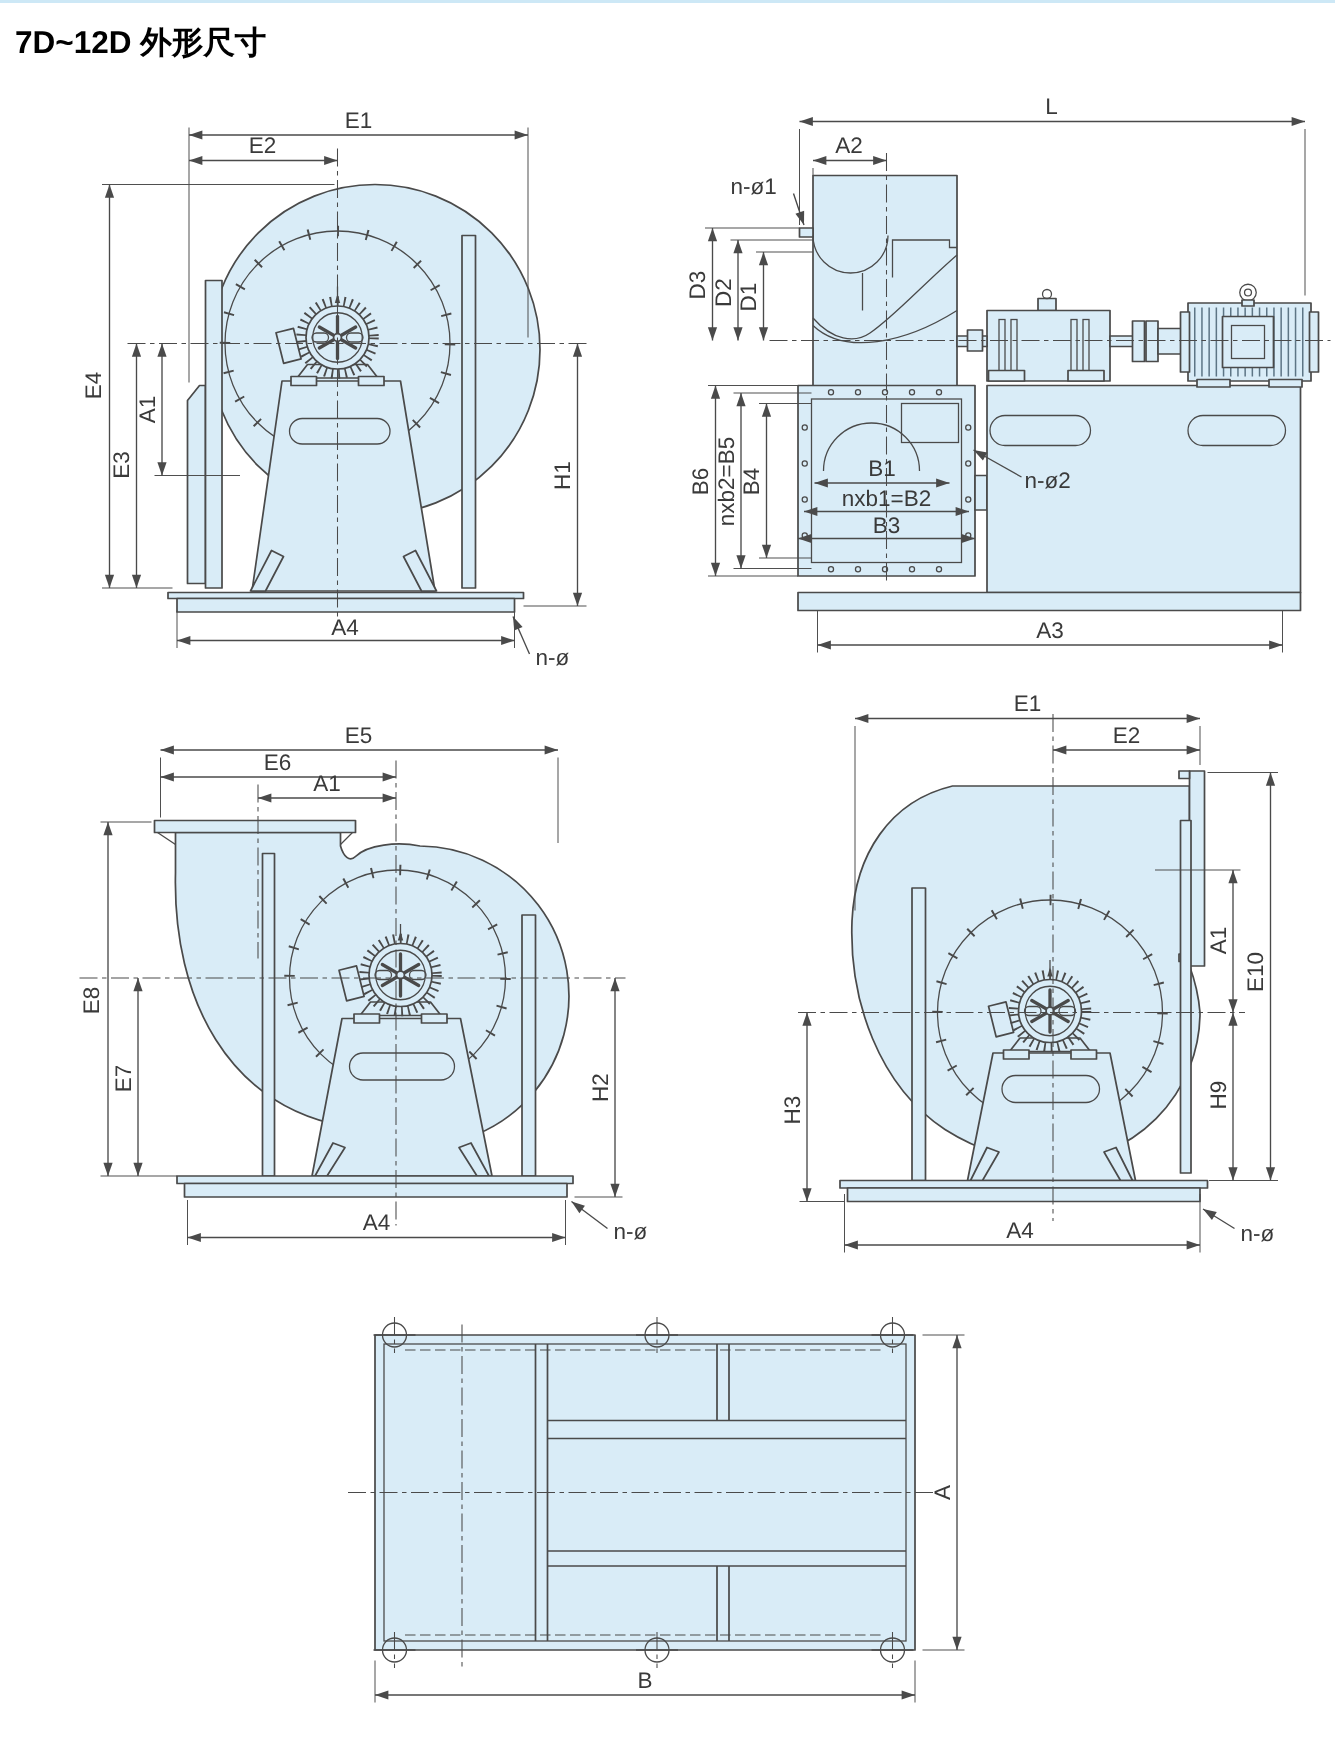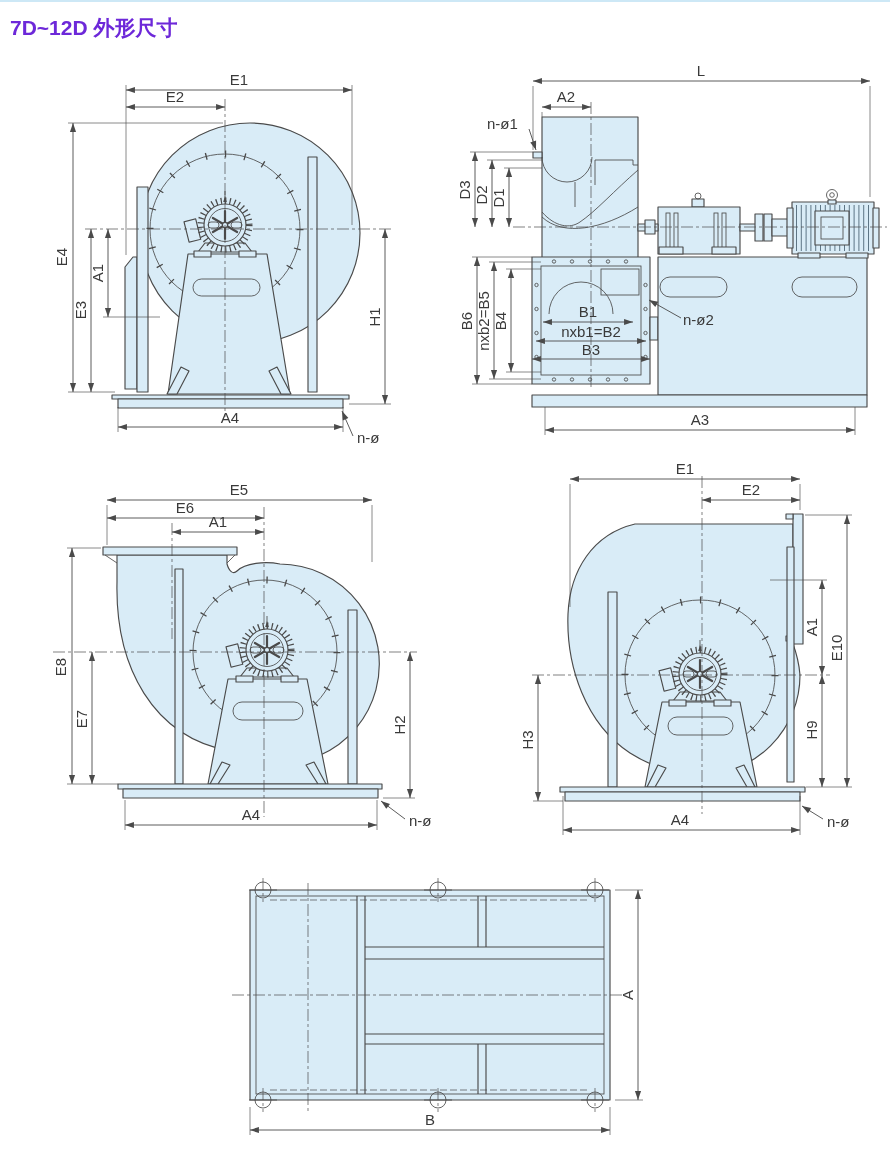--- a/index.html
+++ b/index.html
@@ -1,18 +1,18 @@
 <!DOCTYPE html>
 <html><head>
 <meta charset="utf-8">
 <style>
   html,body{margin:0;padding:0;background:#fff;}
   #page{position:relative;width:890px;height:1176px;background:#fff;overflow:hidden;
         border-top:2px solid #cde8f6;font-family:"Liberation Sans",sans-serif;}
-  #title{position:absolute;left:10px;top:12px;font-size:21px;font-weight:bold;color:#6d28d9;
+  #title{position:absolute;left:10px;top:12px;font-size:21px;font-weight:bold;color:#000000;
          font-family:"Liberation Sans",sans-serif;}
   svg{position:absolute;overflow:visible;}
   .body{fill:#d9ecf7;stroke:#4a4a4a;stroke-width:1.15;stroke-linejoin:round;}
   .t{fill:none;stroke:#4a4a4a;stroke-width:.85;}
   .s{fill:none;stroke:#4a4a4a;stroke-width:1.15;}
   .ring{fill:none;stroke:#4a4a4a;stroke-width:7;}
   .fins{fill:none;stroke:#4a4a4a;stroke-width:7;stroke-dasharray:1.2 3.3;}
   .finsV{stroke:#5d7585;stroke-width:46;stroke-dasharray:1 3.8;}
   .d{stroke:#4a4a4a;stroke-width:.9;fill:none;}
   .x{stroke:#4a4a4a;stroke-width:.65;fill:none;}

